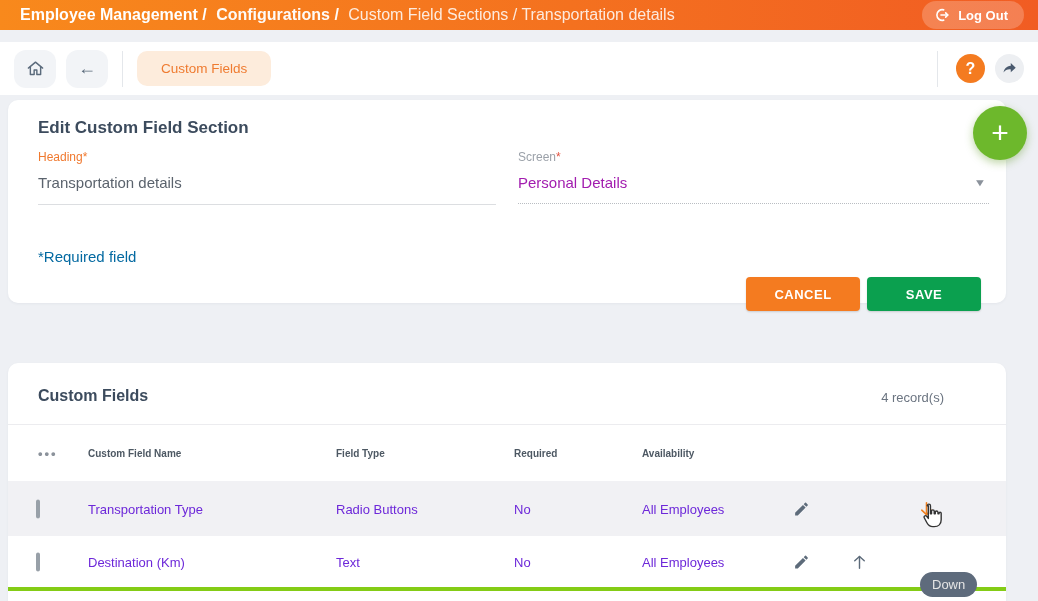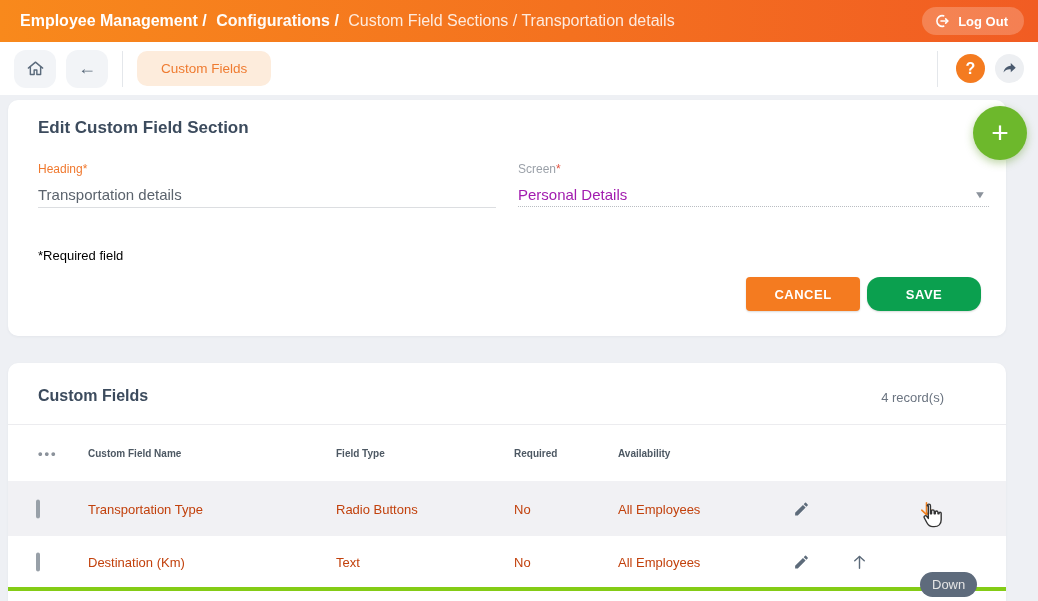--- a/index.html
+++ b/index.html
@@ -6,21 +6,21 @@
   html,body { width:1038px; height:601px; }
   body {
     font-family:"Liberation Sans", sans-serif;
     background:#eef0f4;
     position:relative;
     overflow:hidden;
     color:#59616b;
   }
   
   .topbar {
-    position:absolute; left:0; top:0; width:1038px; height:42px;
+    position:absolute; left:0; top:0; width:1038px; height:30px;
     background:linear-gradient(90deg,#f8891c 0%,#f4711f 55%,#f15c23 100%);
     display:flex; align-items:center; justify-content:space-between;
     padding:0 14px 0 20px;
   }
   .breadcrumb { color:#fff; font-size:16px; white-space:nowrap; }
   .bc1 { font-weight:bold; }
   .bc2 { font-weight:bold; opacity:.97; margin-left:5px; }
   .bc3 { font-weight:normal; opacity:.85; margin-left:5px; }
   .logout {
     display:flex; align-items:center; gap:8px;
@@ -50,71 +50,71 @@
     width:29px; height:29px; border-radius:50%; border:none; cursor:pointer;
     display:flex; align-items:center; justify-content:center; margin-left:10px;
   }
   .help-btn { background:#f47b20; color:#fff; font-size:16px; font-weight:bold; }
   .share-btn { background:#edeff2; }
   
   .card {
     position:absolute; left:8px; width:998px; background:#fff;
     border-radius:10px; box-shadow:0 1px 3px rgba(40,50,70,.05);
   }
-  .card-edit { top:100px; height:236px; }
+  .card-edit { top:100px; height:203px; }
   .card-table { top:363px; height:246px; border-bottom-left-radius:0; border-bottom-right-radius:0; }
   .card-title { color:#3c4b5d; font-weight:bold; }
   .card-edit .card-title { position:absolute; left:30px; top:18px; font-size:17px; }
   
-  .field { position:absolute; top:62px; }
+  .field { position:absolute; top:50px; }
   .field-heading { left:30px; width:458px; }
   .field-screen  { left:510px; width:471px; }
   .field-label { font-size:12px; }
   .lbl-orange { color:#f0792f; }
   .lbl-gray { color:#9ba1a9; }
   .req-red { color:#e15241; }
-  .field-value-wrap { margin-top:10px; padding-bottom:3px; border-bottom:1px solid #dcdee1; }
+  .field-value-wrap { margin-top:10px; padding-bottom:12px; border-bottom:1px solid #dcdee1; }
   .field-screen .field-value-wrap { border-bottom:1px dotted #b9bdc2; display:flex; align-items:center; }
   .text-input {
     border:none; outline:none; background:transparent; width:100%;
     font-family:inherit; font-size:15px; color:#5b636d;
   }
   .select-value { font-size:15px; color:#a21caf; flex:1; }
   .caret { font-size:10px; color:#8b929b; transform:scaleX(1.3); margin-right:4px; }
-  .required-note { position:absolute; left:30px; top:148px; font-size:13px; color:#000000; }
+  .required-note { position:absolute; left:30px; top:148px; font-size:15px; color:#0369a1; }
   .btn {
     position:absolute; top:177px; width:114px; height:34px; border:none; cursor:pointer;
     border-radius:4px; color:#fff; font-size:13px; font-weight:bold; font-family:inherit;
     letter-spacing:.5px; box-shadow:0 1px 2px rgba(0,0,0,.15);
   }
   .btn-cancel { right:146px; background:#f47b20; }
-  .btn-save { right:25px; background:#0ba04f;border-radius:13px; }
+  .btn-save { right:25px; background:#0ba04f; }
   
   .fab {
     position:absolute; left:973px; top:106px; width:54px; height:54px;
     border-radius:50%; border:none; cursor:pointer; background:#6db82c;
     color:#fff; font-size:30px; font-weight:normal; line-height:1;
     box-shadow:0 3px 8px rgba(90,150,30,.4); z-index:5;
   }
   
   .card-table .card-title { position:absolute; left:30px; top:24px; font-size:16px; }
   .record-count { position:absolute; right:62px; top:27px; font-size:13px; color:#6b7480; }
   .tbl { position:absolute; left:0; top:61px; width:998px; border-top:1px solid #ececef; }
   .trow { position:relative; height:55px; }
   .trow-head { height:56px; }
   .trow1 { background:#f1f1f4; }
   .trow2 { background:#fff; border-bottom:4px solid #84cc16; }
-  .cell { position:absolute; top:50%; transform:translateY(-50%); font-size:13px; color:#c2410c; white-space:nowrap; }
+  .cell { position:absolute; top:50%; transform:translateY(-50%); font-size:13px; color:#6d28d9; white-space:nowrap; }
   .cell-head { font-weight:bold; font-size:10px; color:#4d5863; }
   .c-dots { left:30px; color:#8b929b; font-weight:bold; letter-spacing:2px; font-size:13px; }
   .c-check { left:28px; }
   .c-name { left:80px; }
   .c-type { left:328px; }
   .c-req  { left:498px;margin-left:8px; }
-  .c-avail{ left:610px; }
+  .c-avail{ left:634px; }
   .c-edit { left:785px; }
   .c-up   { left:842px; }
   .c-down { left:909px; }
   .checkbox {
     width:19px; height:19px; border:2px solid #98a0a8; border-radius:2px;
     background:#fff; cursor:pointer;
   }
   .iconcell { cursor:pointer; line-height:0; }
   
   .tooltip {

